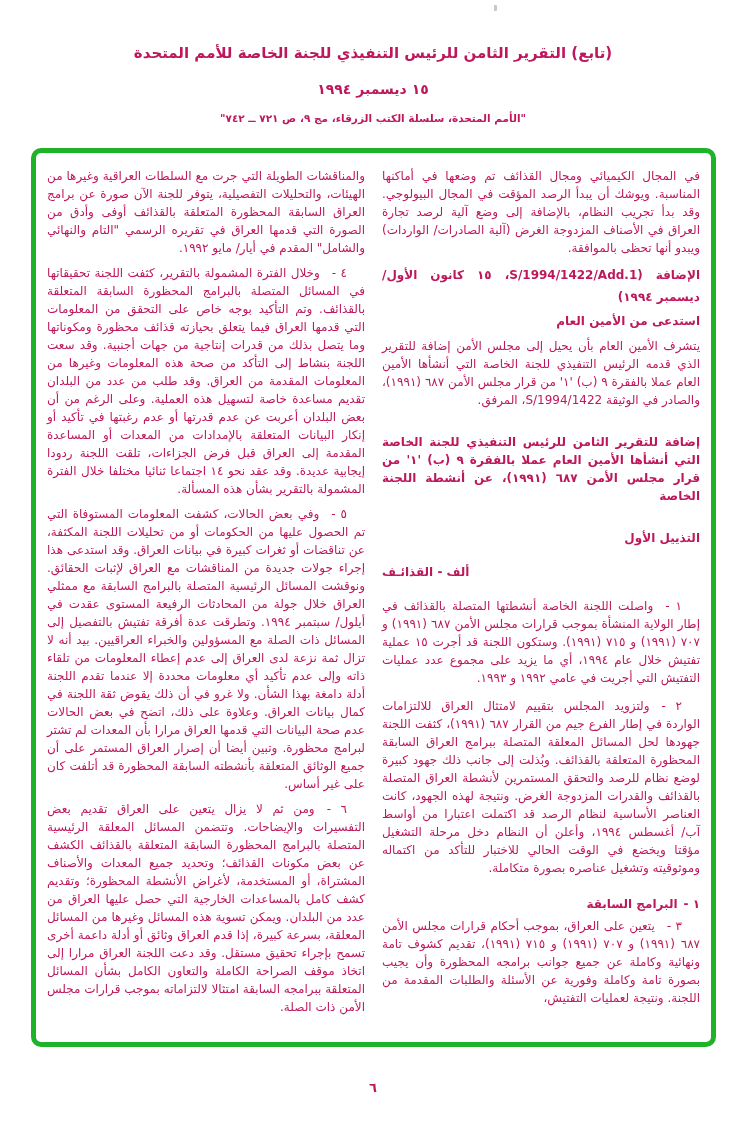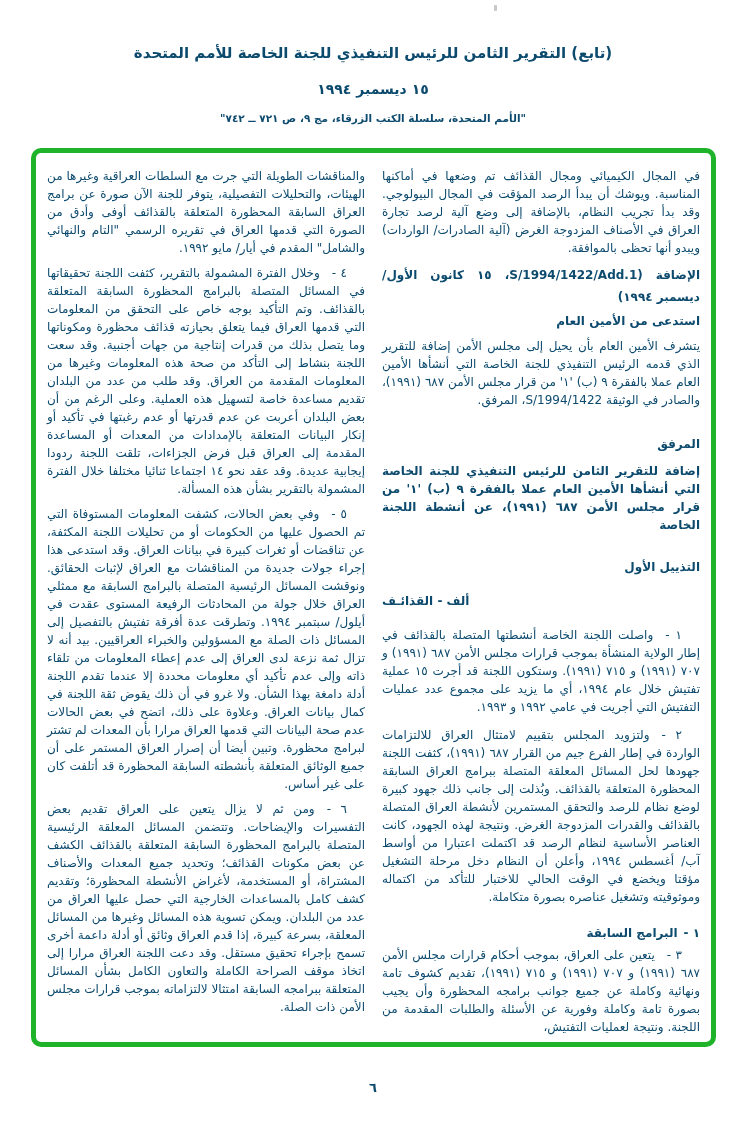--- a/index.html
+++ b/index.html
@@ -1,18 +1,18 @@
 <!DOCTYPE html>
 <html lang="ar" dir="rtl"><head>
 <meta charset="utf-8">
 <style>
   html,body{margin:0;padding:0;background:#ffffff;}
   body{width:746px;height:1136px;overflow:hidden;
        font-family:"DejaVu Sans",sans-serif;-webkit-font-smoothing:antialiased;}
-  .page{position:relative;width:746px;height:1020px;background:#fff;direction:rtl;color:#0c4a6e;}
+  .page{position:relative;width:746px;height:1020px;background:#fff;direction:rtl;color:#be185d;}
 
   
   .artifact{position:absolute;top:5px;left:494px;width:3px;height:6px;
             background:#9a9a9a;opacity:.55;border-radius:1px;}
 
   
   .hdr{position:absolute;top:44px;left:0;right:0;text-align:center;}
   .hdr .title{font-size:15px;font-weight:bold;margin:0 0 17px 0;line-height:1.3;}
   .hdr .date{font-size:14px;font-weight:bold;margin:3px 0 15px 0;letter-spacing:2px;}
   .hdr .cite{font-size:10.5px;font-weight:bold;letter-spacing:.3px;}
@@ -56,21 +56,20 @@
     <div class="cite">"الأمم المتحدة، سلسلة الكتب الزرقاء، مج ٩، ص ٧٢١ ــ ٧٤٢"</div>
   </div>
 
   <div class="green-box">
 
     <section class="col">
       <p>في المجال الكيميائي ومجال القذائف تم وضعها في أماكنها المناسبة. ويوشك أن يبدأ الرصد المؤقت في المجال البيولوجي. وقد بدأ تجريب النظام، بالإضافة إلى وضع آلية لرصد تجارة العراق في الأصناف المزدوجة الغرض (آلية الصادرات/ الواردات) ويبدو أنها تحظى بالموافقة.</p>
       <h2 class="h-addendum">الإضافة (S/1994/1422/Add.1، ١٥ كانون الأول/ ديسمبر ١٩٩٤)</h2>
       <h3 class="h-memo">استدعى من الأمين العام</h3>
       <p class="p-memo">يتشرف الأمين العام بأن يحيل إلى مجلس الأمن إضافة للتقرير الذي قدمه الرئيس التنفيذي للجنة الخاصة التي أنشأها الأمين العام عملا بالفقرة ٩ (ب) '١' من قرار مجلس الأمن ٦٨٧ (١٩٩١)، والصادر في الوثيقة S/1994/1422، المرفق.</p>
-      <h2 class="h-annex">المرفق</h2>
       <p class="b p-annex">إضافة للتقرير الثامن للرئيس التنفيذي للجنة الخاصة التي أنشأها الأمين العام عملا بالفقرة ٩ (ب) '١' من قرار مجلس الأمن ٦٨٧ (١٩٩١)، عن أنشطة اللجنة الخاصة</p>
       <h2 class="h-appendix">التذييل الأول</h2>
       <h3 class="h-section-a">ألف - القذائـف</h3>
       <p class="num p1">١ - واصلت اللجنة الخاصة أنشطتها المتصلة بالقذائف في إطار الولاية المنشأة بموجب قرارات مجلس الأمن ٦٨٧ (١٩٩١) و ٧٠٧ (١٩٩١) و ٧١٥ (١٩٩١). وستكون اللجنة قد أجرت ١٥ عملية تفتيش خلال عام ١٩٩٤، أي ما يزيد على مجموع عدد عمليات التفتيش التي أجريت في عامي ١٩٩٢ و ١٩٩٣.</p>
       <p class="num p2">٢ - ولتزويد المجلس بتقييم لامتثال العراق للالتزامات الواردة في إطار الفرع جيم من القرار ٦٨٧ (١٩٩١)، كثفت اللجنة جهودها لحل المسائل المعلقة المتصلة ببرامج العراق السابقة المحظورة المتعلقة بالقذائف. وبُذلت إلى جانب ذلك جهود كبيرة لوضع نظام للرصد والتحقق المستمرين لأنشطة العراق المتصلة بالقذائف والقدرات المزدوجة الغرض. ونتيجة لهذه الجهود، كانت العناصر الأساسية لنظام الرصد قد اكتملت اعتبارا من أواسط آب/ أغسطس ١٩٩٤، وأعلن أن النظام دخل مرحلة التشغيل مؤقتا ويخضع في الوقت الحالي للاختبار للتأكد من اكتماله وموثوقيته وتشغيل عناصره بصورة متكاملة.</p>
       <h3 class="h-sub1">١ - البرامج السابقة</h3>
       <p class="num p-last">٣ - يتعين على العراق، بموجب أحكام قرارات مجلس الأمن ٦٨٧ (١٩٩١) و ٧٠٧ (١٩٩١) و ٧١٥ (١٩٩١)، تقديم كشوف تامة ونهائية وكاملة عن جميع جوانب برامجه المحظورة وأن يجيب بصورة تامة وكاملة وفورية عن الأسئلة والطلبات المقدمة من اللجنة. ونتيجة لعمليات التفتيش،</p>
     </section>
 
     <section class="col">

